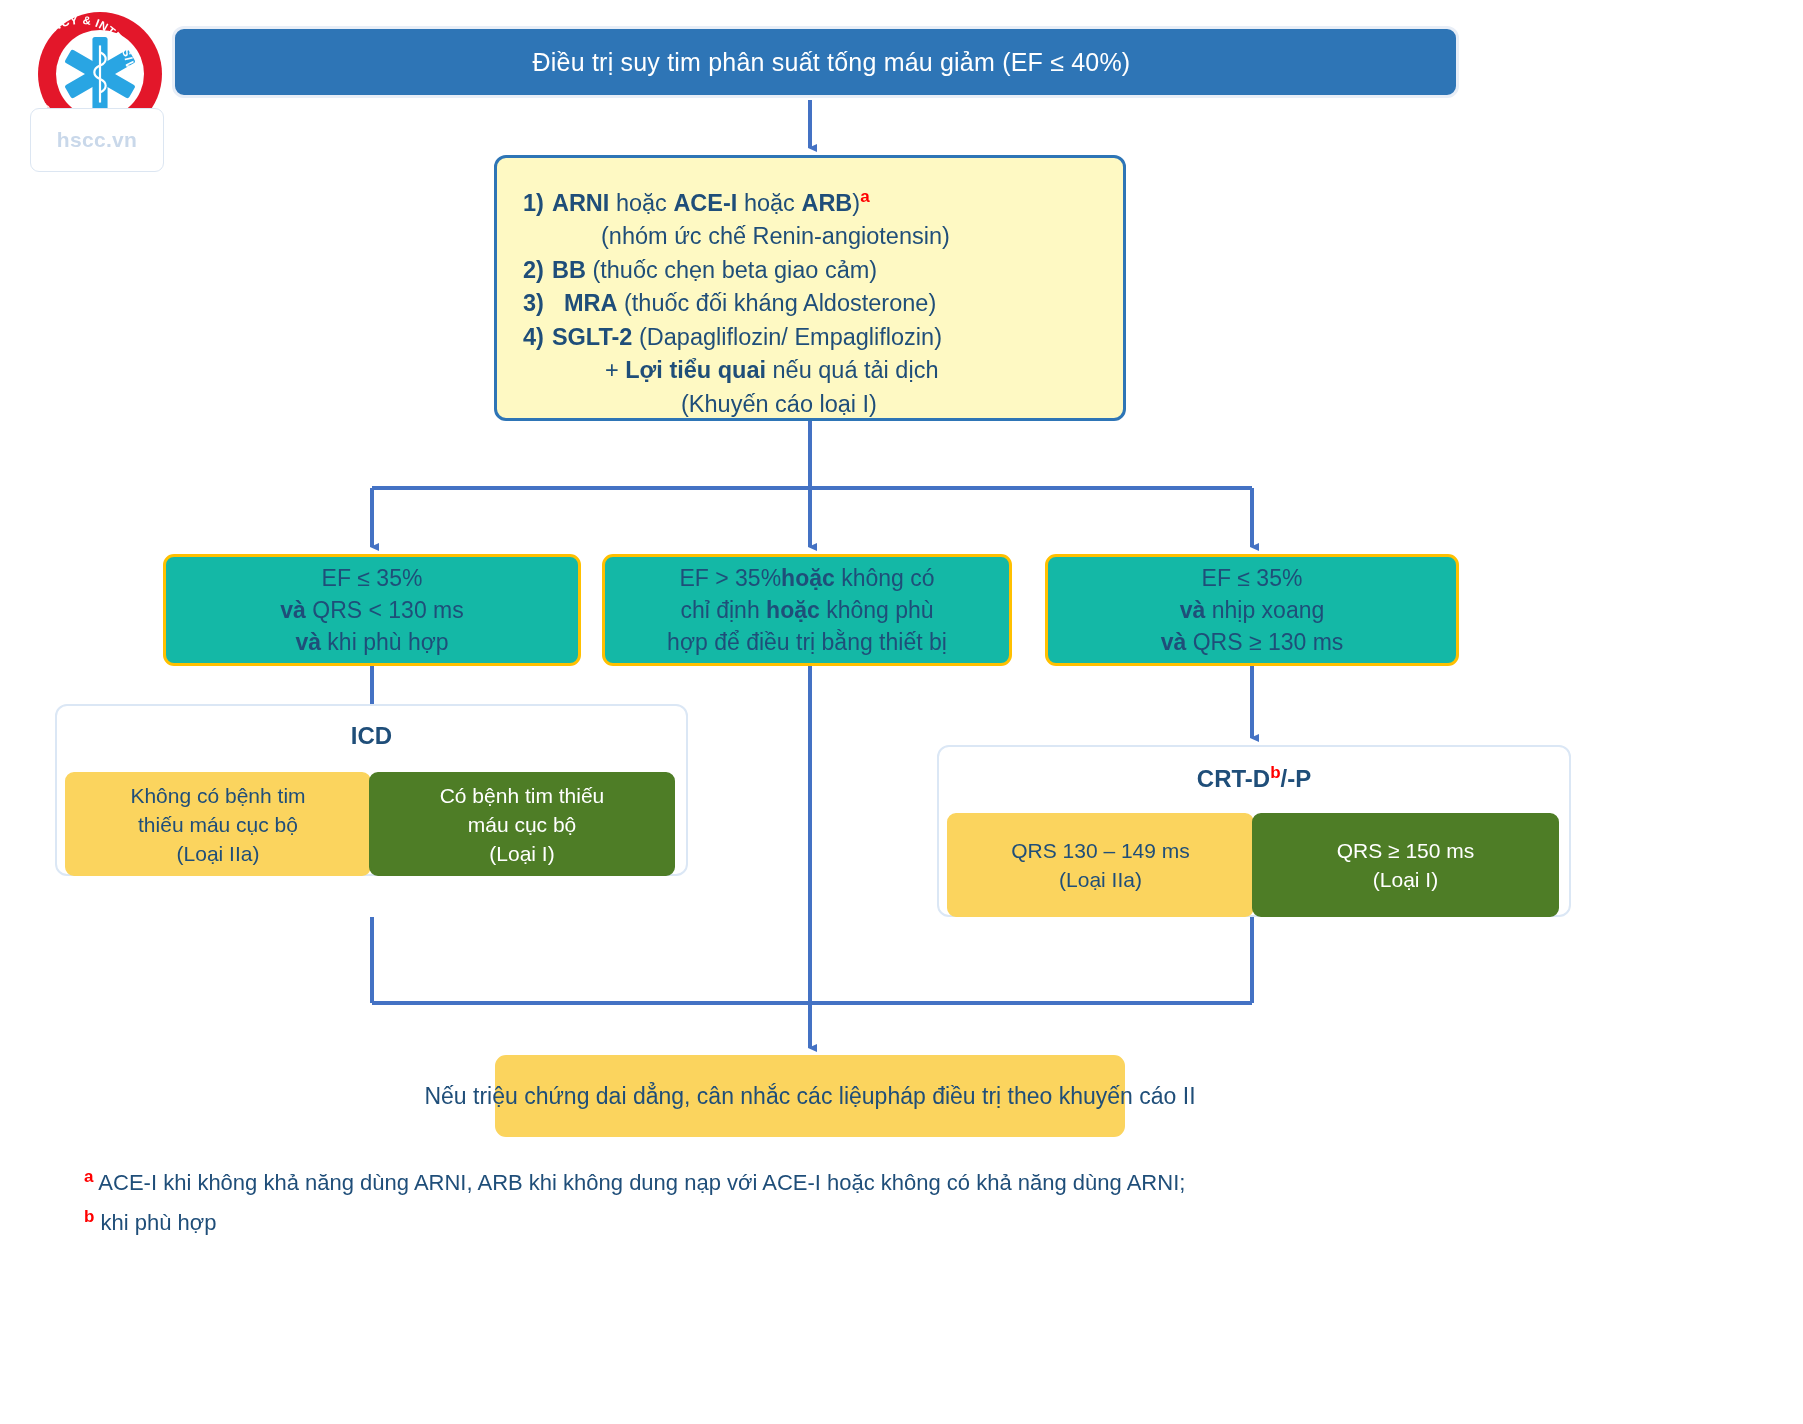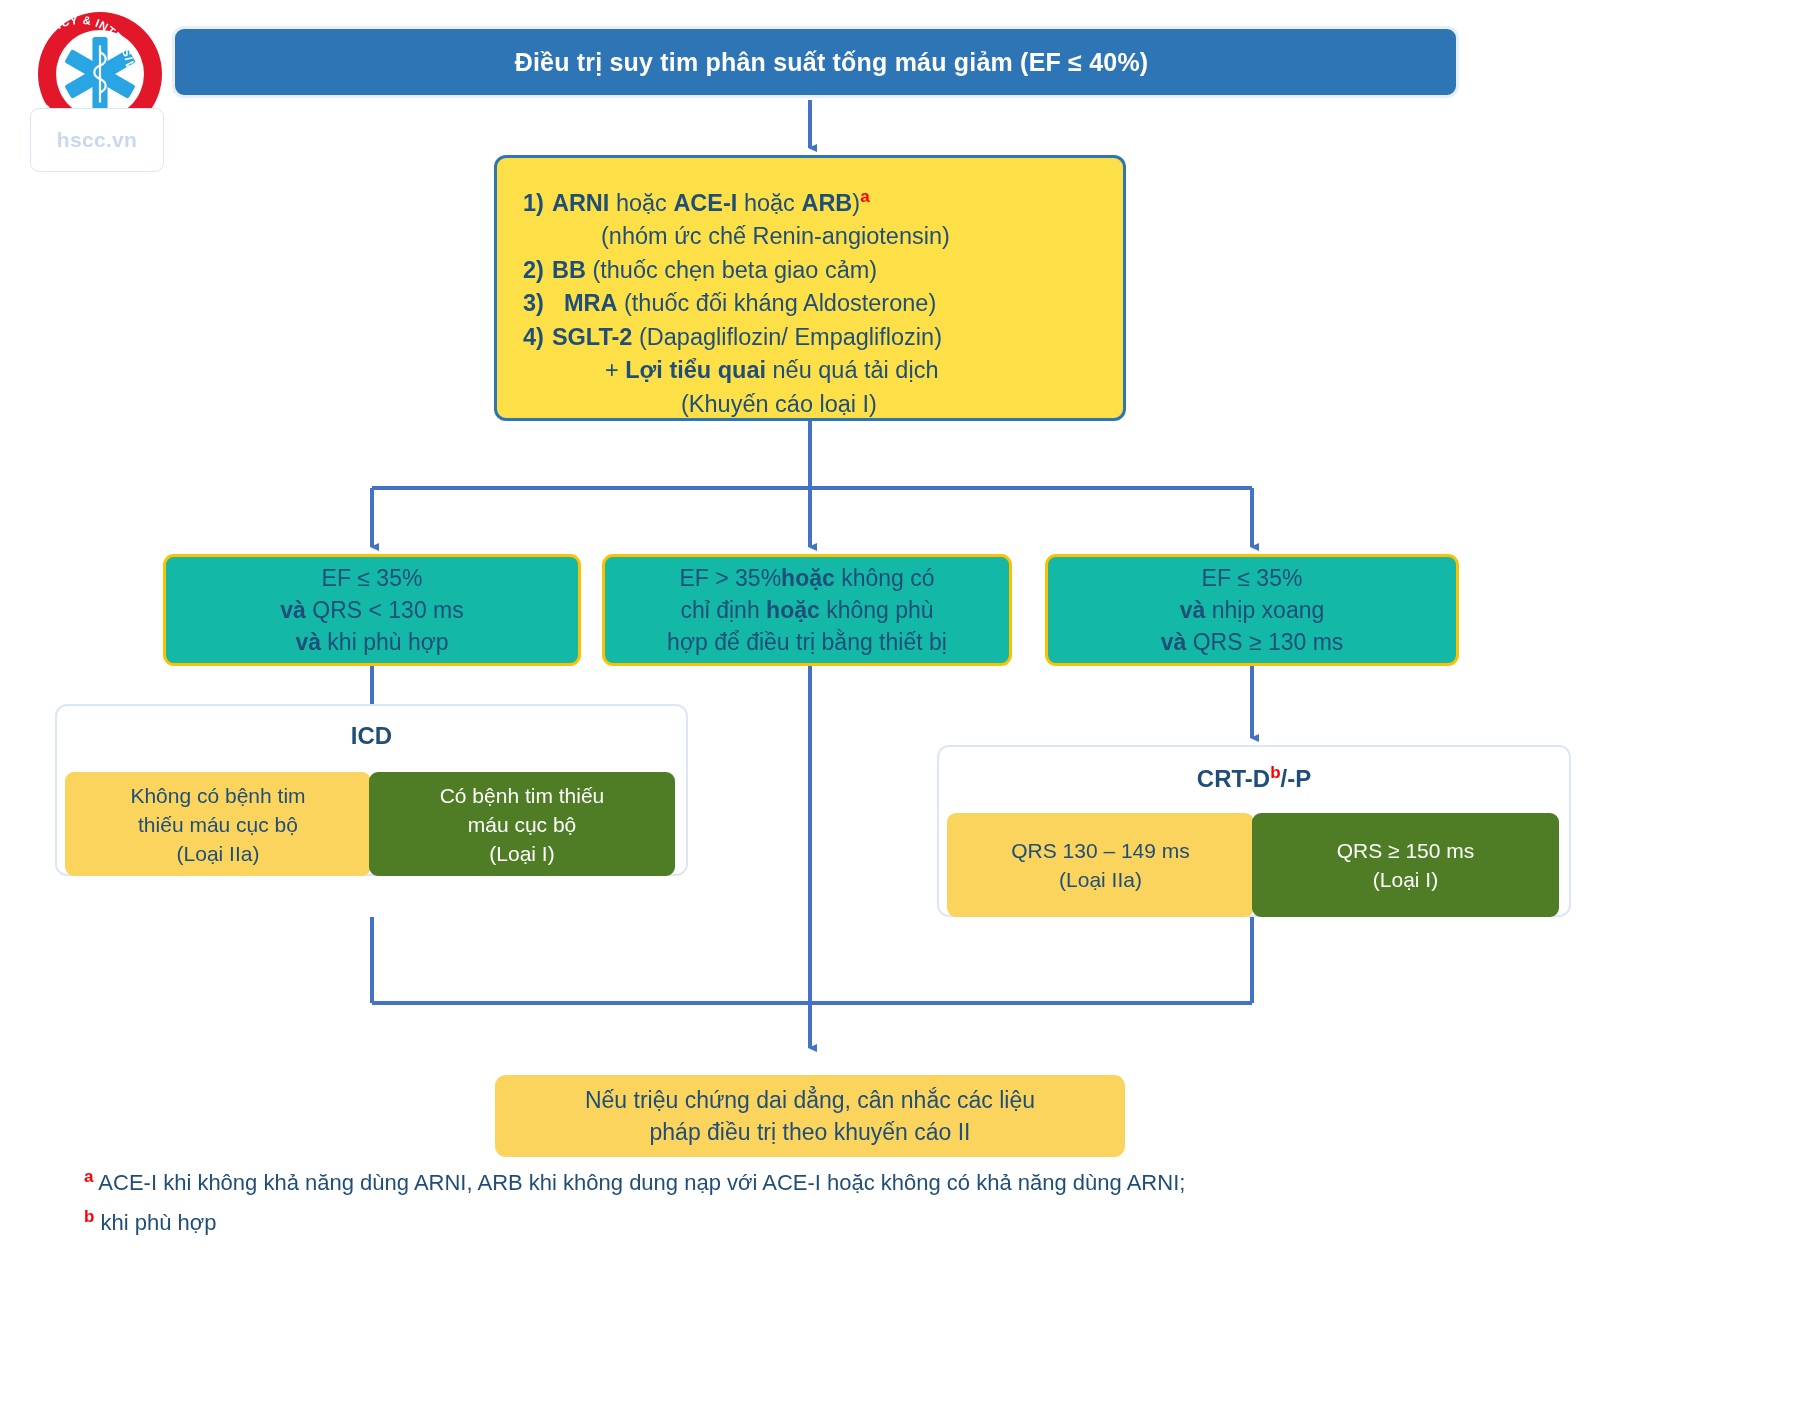--- a/index.html
+++ b/index.html
@@ -23,24 +23,24 @@
   .logo-badge .star{position:absolute;width:84px;height:84px;}
   .logo-ring-text{position:absolute;left:0;top:0;width:124px;height:124px;}
   .logo-ring-text text{font-size:11.5px;font-weight:bold;fill:#ffffff;font-family:"Liberation Sans", sans-serif;letter-spacing:0.5px;}
   .hscc-card{position:absolute;left:12px;top:100px;width:132px;height:62px;background:#ffffff;
      border:1px solid #dce6f2;border-radius:9px;display:flex;align-items:center;justify-content:center;}
   .hscc-text{font-size:21px;font-weight:bold;color:#c9d8ea;letter-spacing:0.3px;}
 
   
   #title-bar{left:172px;top:26px;width:1287px;height:72px;background:#2e75b6;
      border-radius:12px;border:3px solid #e8eef7;display:flex;align-items:center;justify-content:center;}
-  #title-bar .t{color:#ffffff;font-size:25px;font-weight:bold;letter-spacing:.2px;margin-left:32px;}
-
-  
-  #main-box{left:494px;top:155px;width:632px;height:266px;background:#fde047;
+  #title-bar .t{color:#ffffff;font-size:25px;font-weight:normal;letter-spacing:.2px;margin-left:32px;}
+
+  
+  #main-box{left:494px;top:155px;width:632px;height:266px;background:#fef9c3;
      border:3px solid #2e75b6;border-radius:12px;padding:22px 26px 0 26px;}
   #main-box .line{font-size:23.5px;line-height:33.5px;color:#1f4e79;white-space:nowrap;}
   #main-box .ind{padding-left:78px;}
   #main-box .ind2{padding-left:82px;}
   #main-box .ind3{padding-left:158px;}
   b{font-weight:bold;}
   sup.red{color:#ff0000;font-weight:bold;font-size:17px;vertical-align:super;}
 
   
   .ybox{background:#14b8a6;border:3px solid #ffc000;border-radius:11px;
@@ -61,22 +61,22 @@
   .dev-sub .l{font-size:21px;line-height:29px;white-space:nowrap;}
   .sub-yellow{background:#fbd45e;border:2px solid #fbd45e;color:#1f4e79;}
   .sub-green{background:#4e7d26;border:2px solid #4e7d26;color:#ffffff;}
   #icd-left{left:8px;width:302px;}
   #icd-right{left:312px;width:302px;}
   #crt-left{left:8px;width:303px;}
   #crt-right{left:313px;width:303px;}
 
   
   #final-box{left:495px;top:1055px;width:630px;height:82px;background:#fbd45e;
-     border:2px solid #fbd45e;border-radius:11px;display:flex;flex-direction:column;
-     align-items:center;justify-content:center;margin-top:20px;}
+     border:2px solid #fbd45e;border-radius:11px;display:flex;
+     align-items:center;justify-content:center;}
   #final-box .l{font-size:23px;line-height:32px;color:#1f4e79;white-space:nowrap;}
 
   
   #footnotes{left:84px;top:1160px;width:1660px;}
   .fn{font-size:22px;line-height:34px;color:#1f4e79;}
   .fn .mk{color:#ff0000;font-weight:bold;font-size:17px;vertical-align:super;}
 
   
   #wires{position:absolute;left:0;top:0;width:1803px;height:1424px;pointer-events:none;}
 </style>

